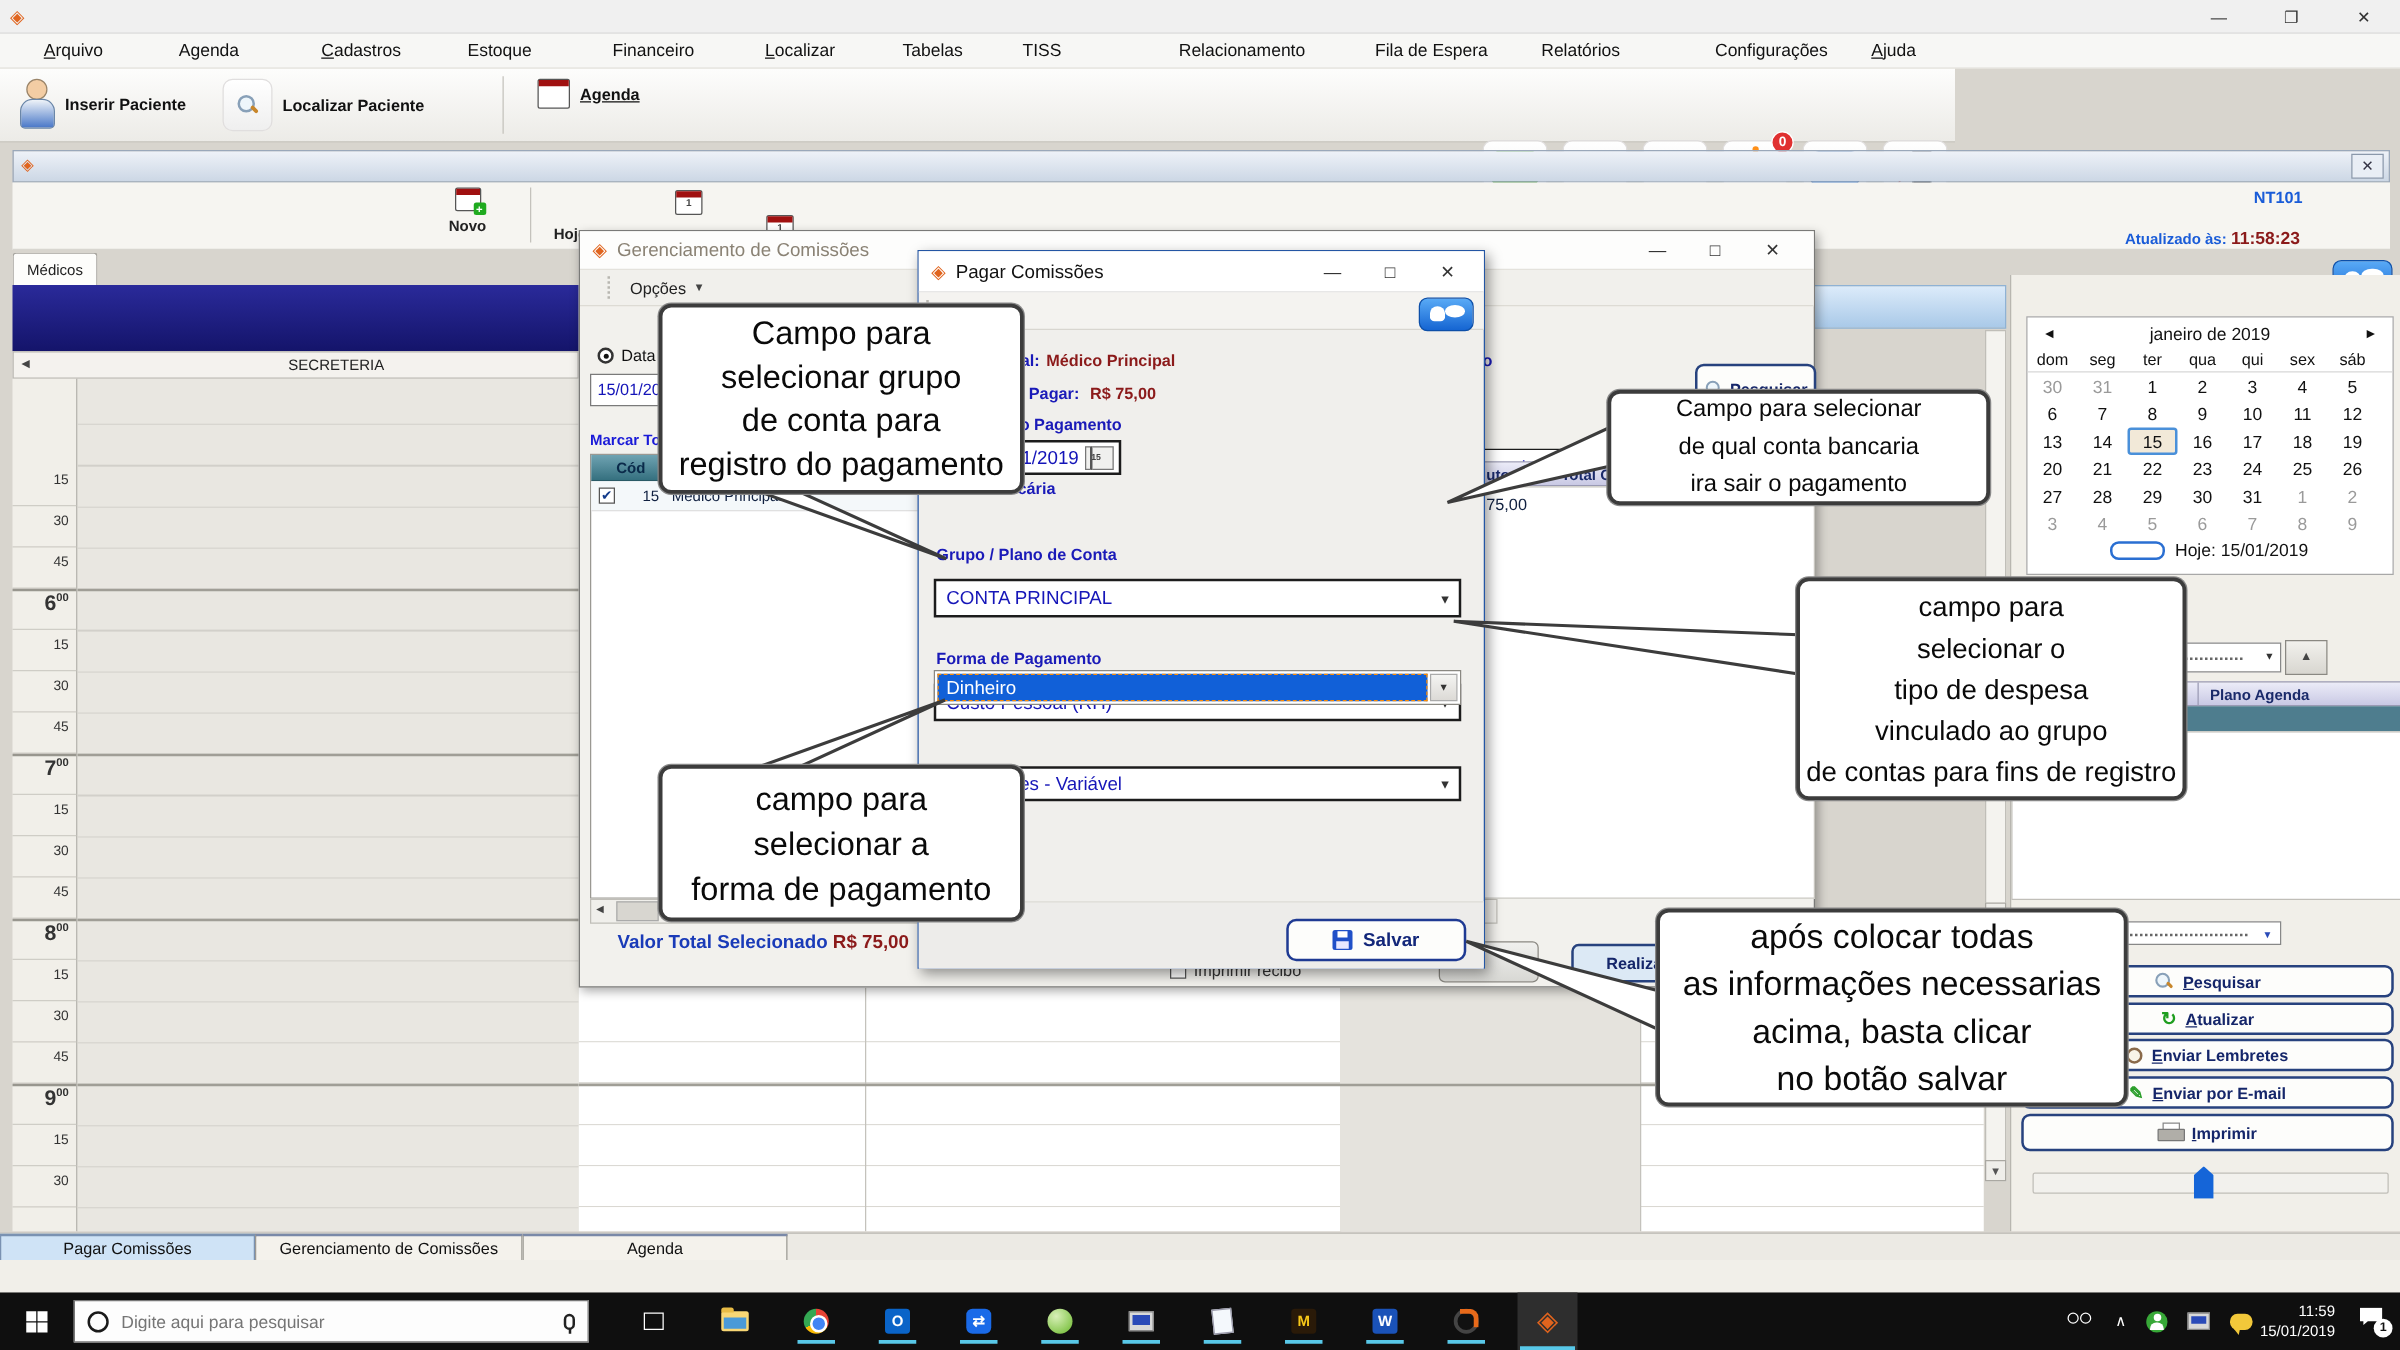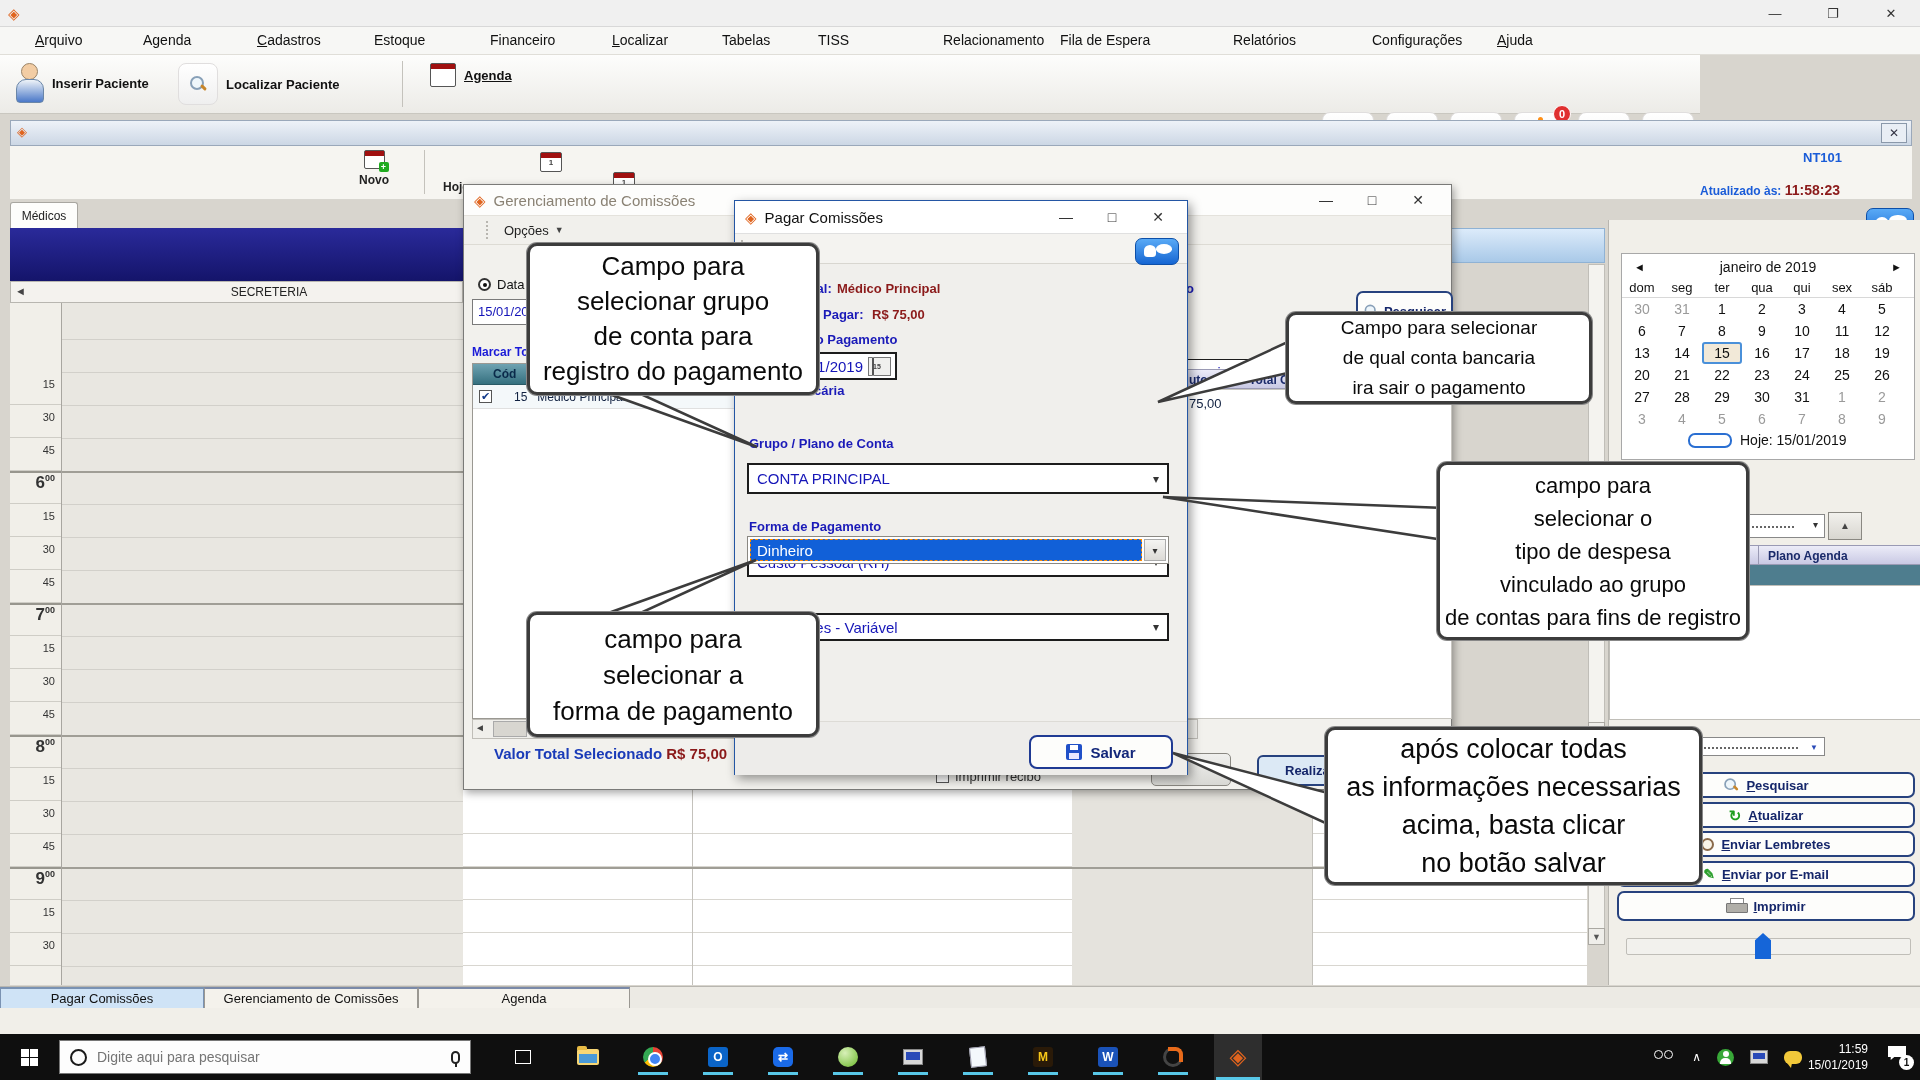--- a/index.html
+++ b/index.html
@@ -8,21 +8,21 @@
   .abs { position:absolute; }
   #screen { position:relative; width:1920px; height:1080px; background:#d8d5ce; }
 
   
   .titlebar { left:0; top:0; width:1920px; height:27px; background:#f0f0f0; border-bottom:1px solid #d8d8d8; color:#222; font-size:13px; display:flex; align-items:center; padding-left:8px; }
   .titlebar .t { margin-left:6px; }
   .win-ctrls { position:absolute; right:0; top:0; height:27px; display:flex; }
   .win-ctrls div { width:58px; height:27px; display:flex; align-items:center; justify-content:center; color:#333; font-size:13px; }
   .menubar { left:0; top:27px; width:1920px; height:28px; background:#f7f7f5; border-bottom:1px solid #e0ded8; }
   .menubar span { position:absolute; top:5px; font-size:14px; color:#111; }
-  .toolbar { left:0; top:55px; width:1700px; height:59px; background:linear-gradient(#fdfdfc,#ecebe7); border-bottom:1px solid #c9c7c0; }
+  .toolbar { left:0; top:55px; width:1564px; height:59px; background:linear-gradient(#fdfdfc,#ecebe7); border-bottom:1px solid #c9c7c0; }
   .tb-item { position:absolute; top:8px; display:flex; align-items:center; gap:8px; font-size:13px; font-weight:bold; color:#111; }
   .tb-sep { position:absolute; top:6px; width:1px; height:46px; background:#c4c2bc; }
   .diamond { display:inline-block; color:#e0641e; font-size:15px; line-height:1; }
 
   .icon-person { width:30px; height:40px; position:relative; }
   .icon-person:before { content:""; position:absolute; left:7px; top:0; width:15px; height:15px; border-radius:50%; background:#f3cda4; border:1px solid #9a8468; }
   .icon-person:after { content:""; position:absolute; left:2px; top:16px; width:26px; height:22px; border-radius:10px 10px 4px 4px; background:linear-gradient(#eef3f8,#4a78c8); border:1px solid #6a86a8; }
   .mag { width:16px; height:16px; position:relative; }
   .mag:before { content:""; position:absolute; left:0; top:0; width:10px; height:10px; border:2.5px solid #88a0b8; border-radius:50%; background:#eef6fb; }
   .mag:after { content:""; position:absolute; left:10px; top:10px; width:7px; height:3px; background:#c8862a; transform:rotate(45deg); border-radius:2px; }
@@ -183,21 +183,21 @@
   <div class="abs menubar" id="menubar">
       <span style="left: 35px;"><u>A</u>rquivo</span>
       <span style="left: 143px;">Agenda</span>
       <span style="left: 257px;"><u>C</u>adastros</span>
       <span style="left: 374px;">Estoque</span>
       <span style="left: 490px;">Financeiro</span>
       <span style="left: 612px;"><u>L</u>ocalizar</span>
       <span style="left: 722px;">Tabelas</span>
       <span style="left: 818px;">TISS</span>
       <span style="left: 943px;">Relacionamento</span>
-      <span style="left: 1060px;">Fila de Espera</span>
+      <span style="left: 1100px;">Fila de Espera</span>
       <span style="left: 1233px;">Relatórios</span>
       <span style="left: 1372px;">Configurações</span>
       <span style="left: 1497px;"><u>A</u>juda</span>
     </div>
 
   <div class="abs toolbar">
     <div class="tb-item" style="left:14px;">
       <span class="icon-person"></span>
       <span>Inserir Paciente</span>
     </div>

